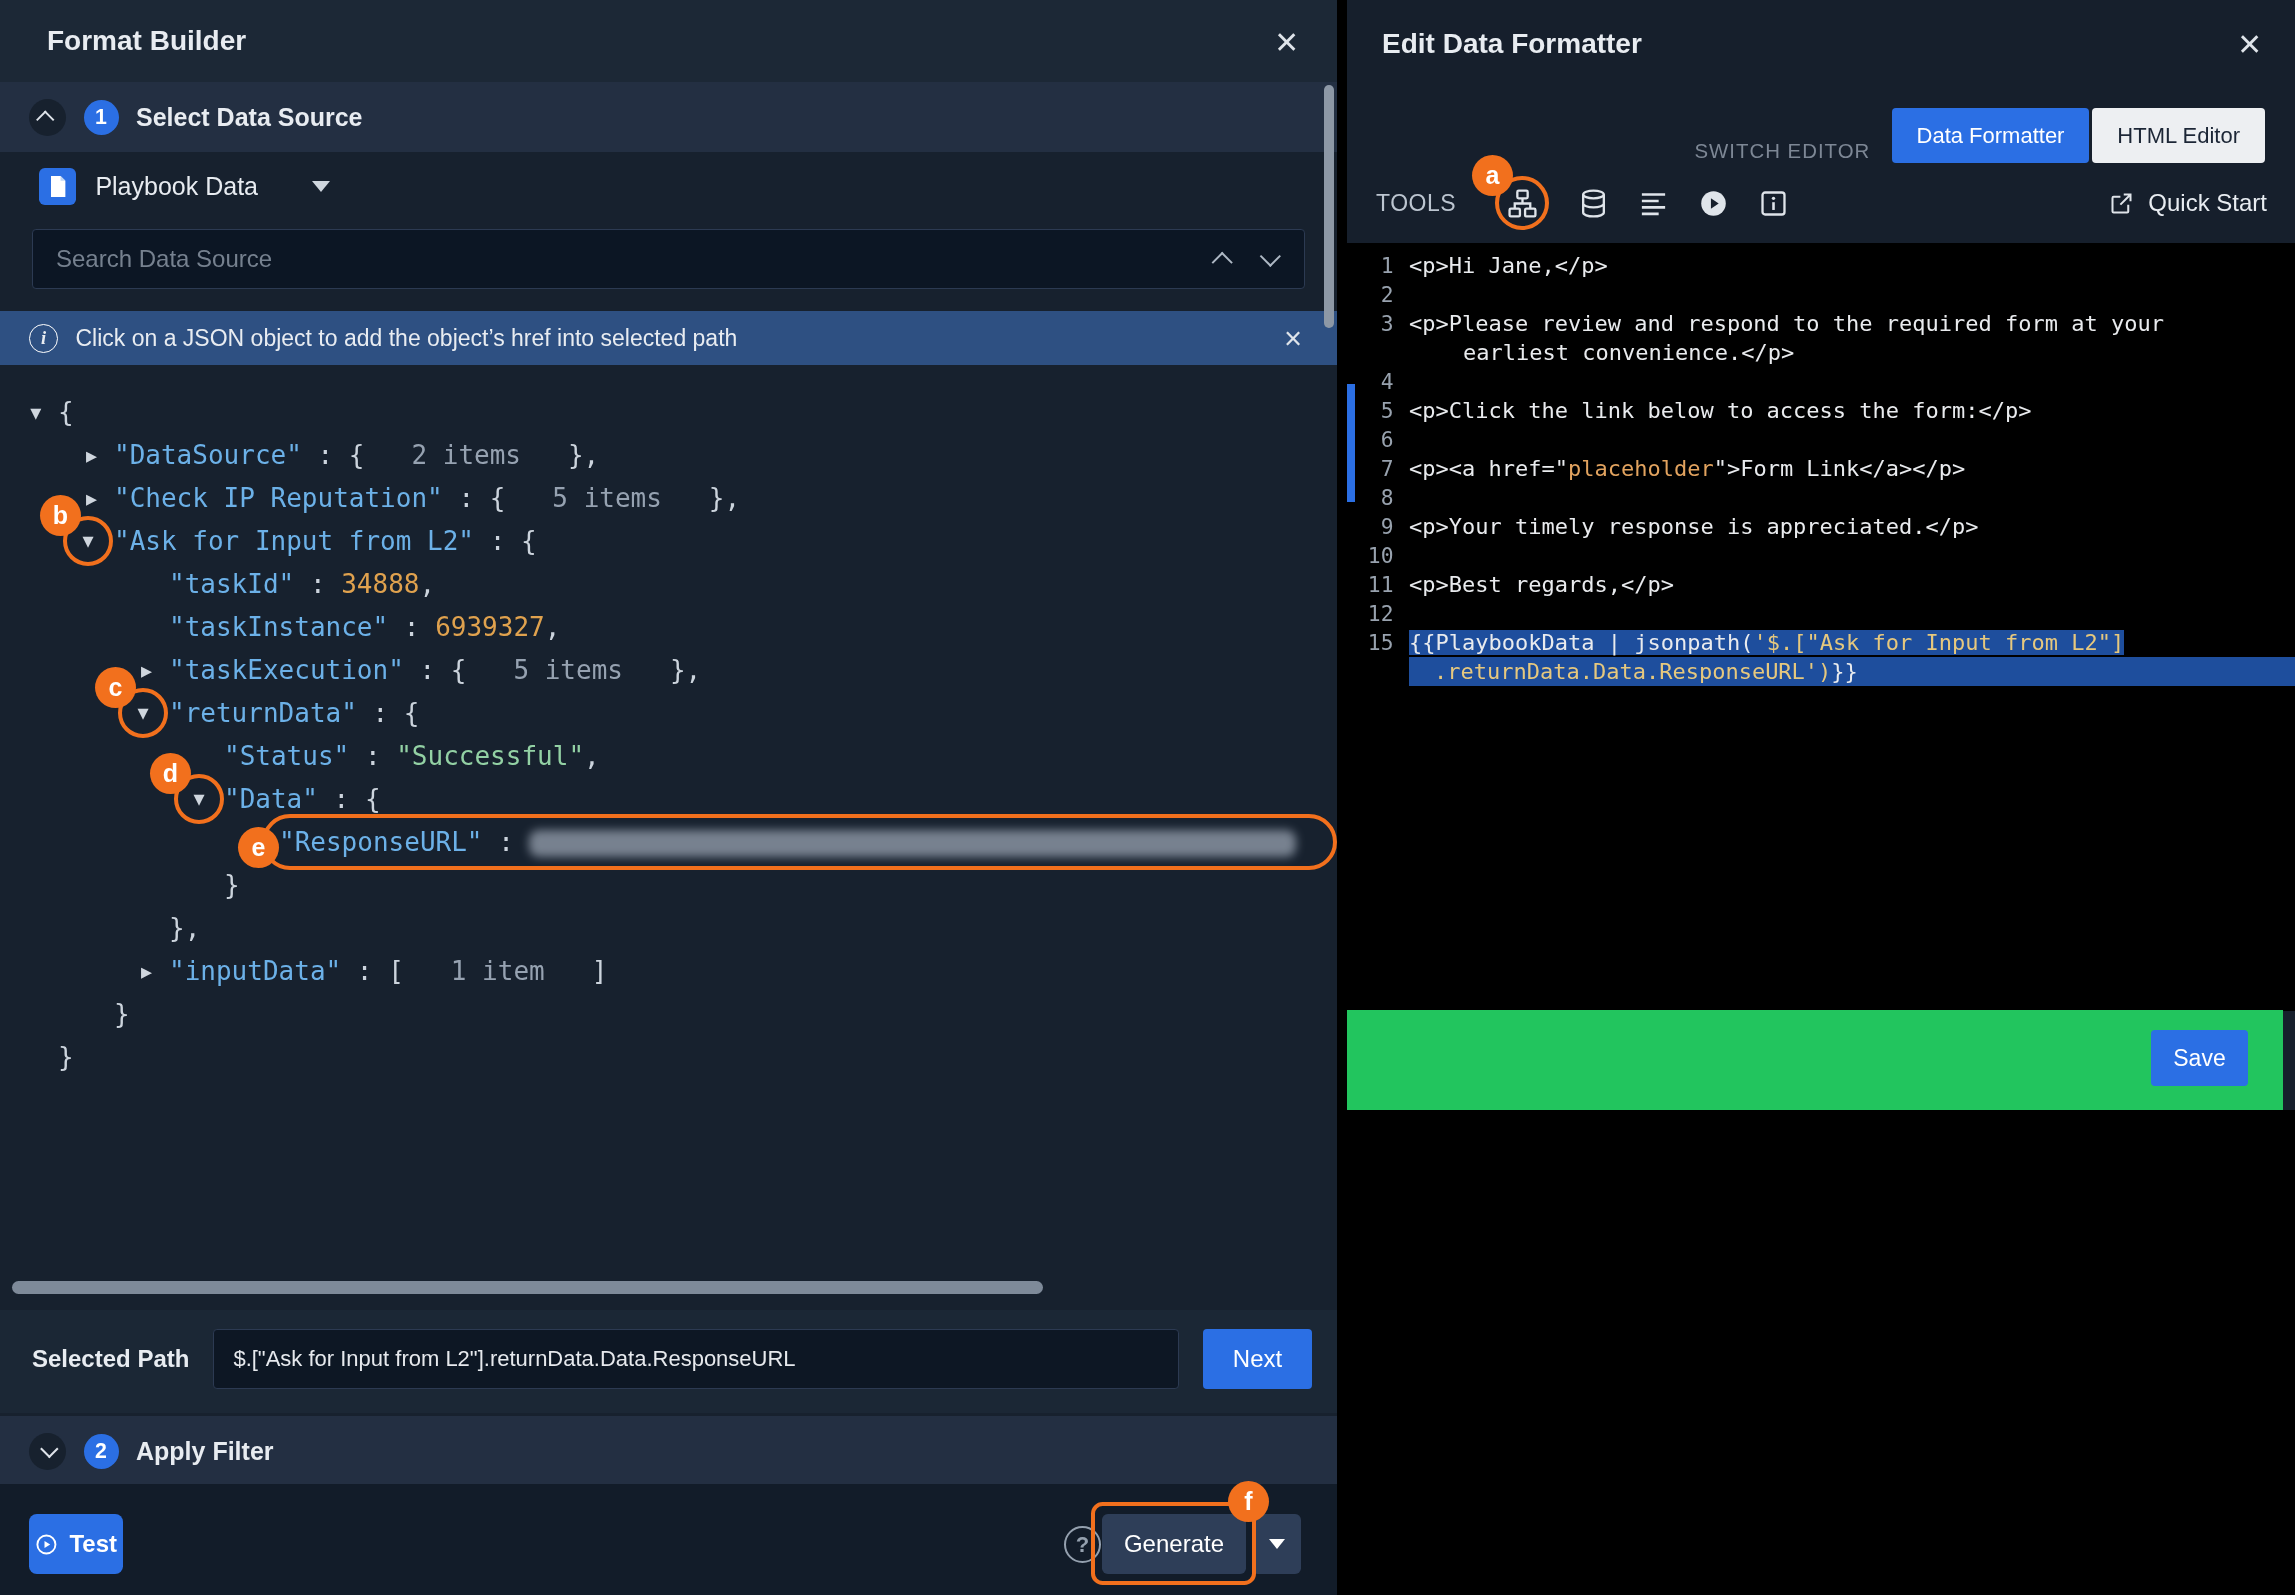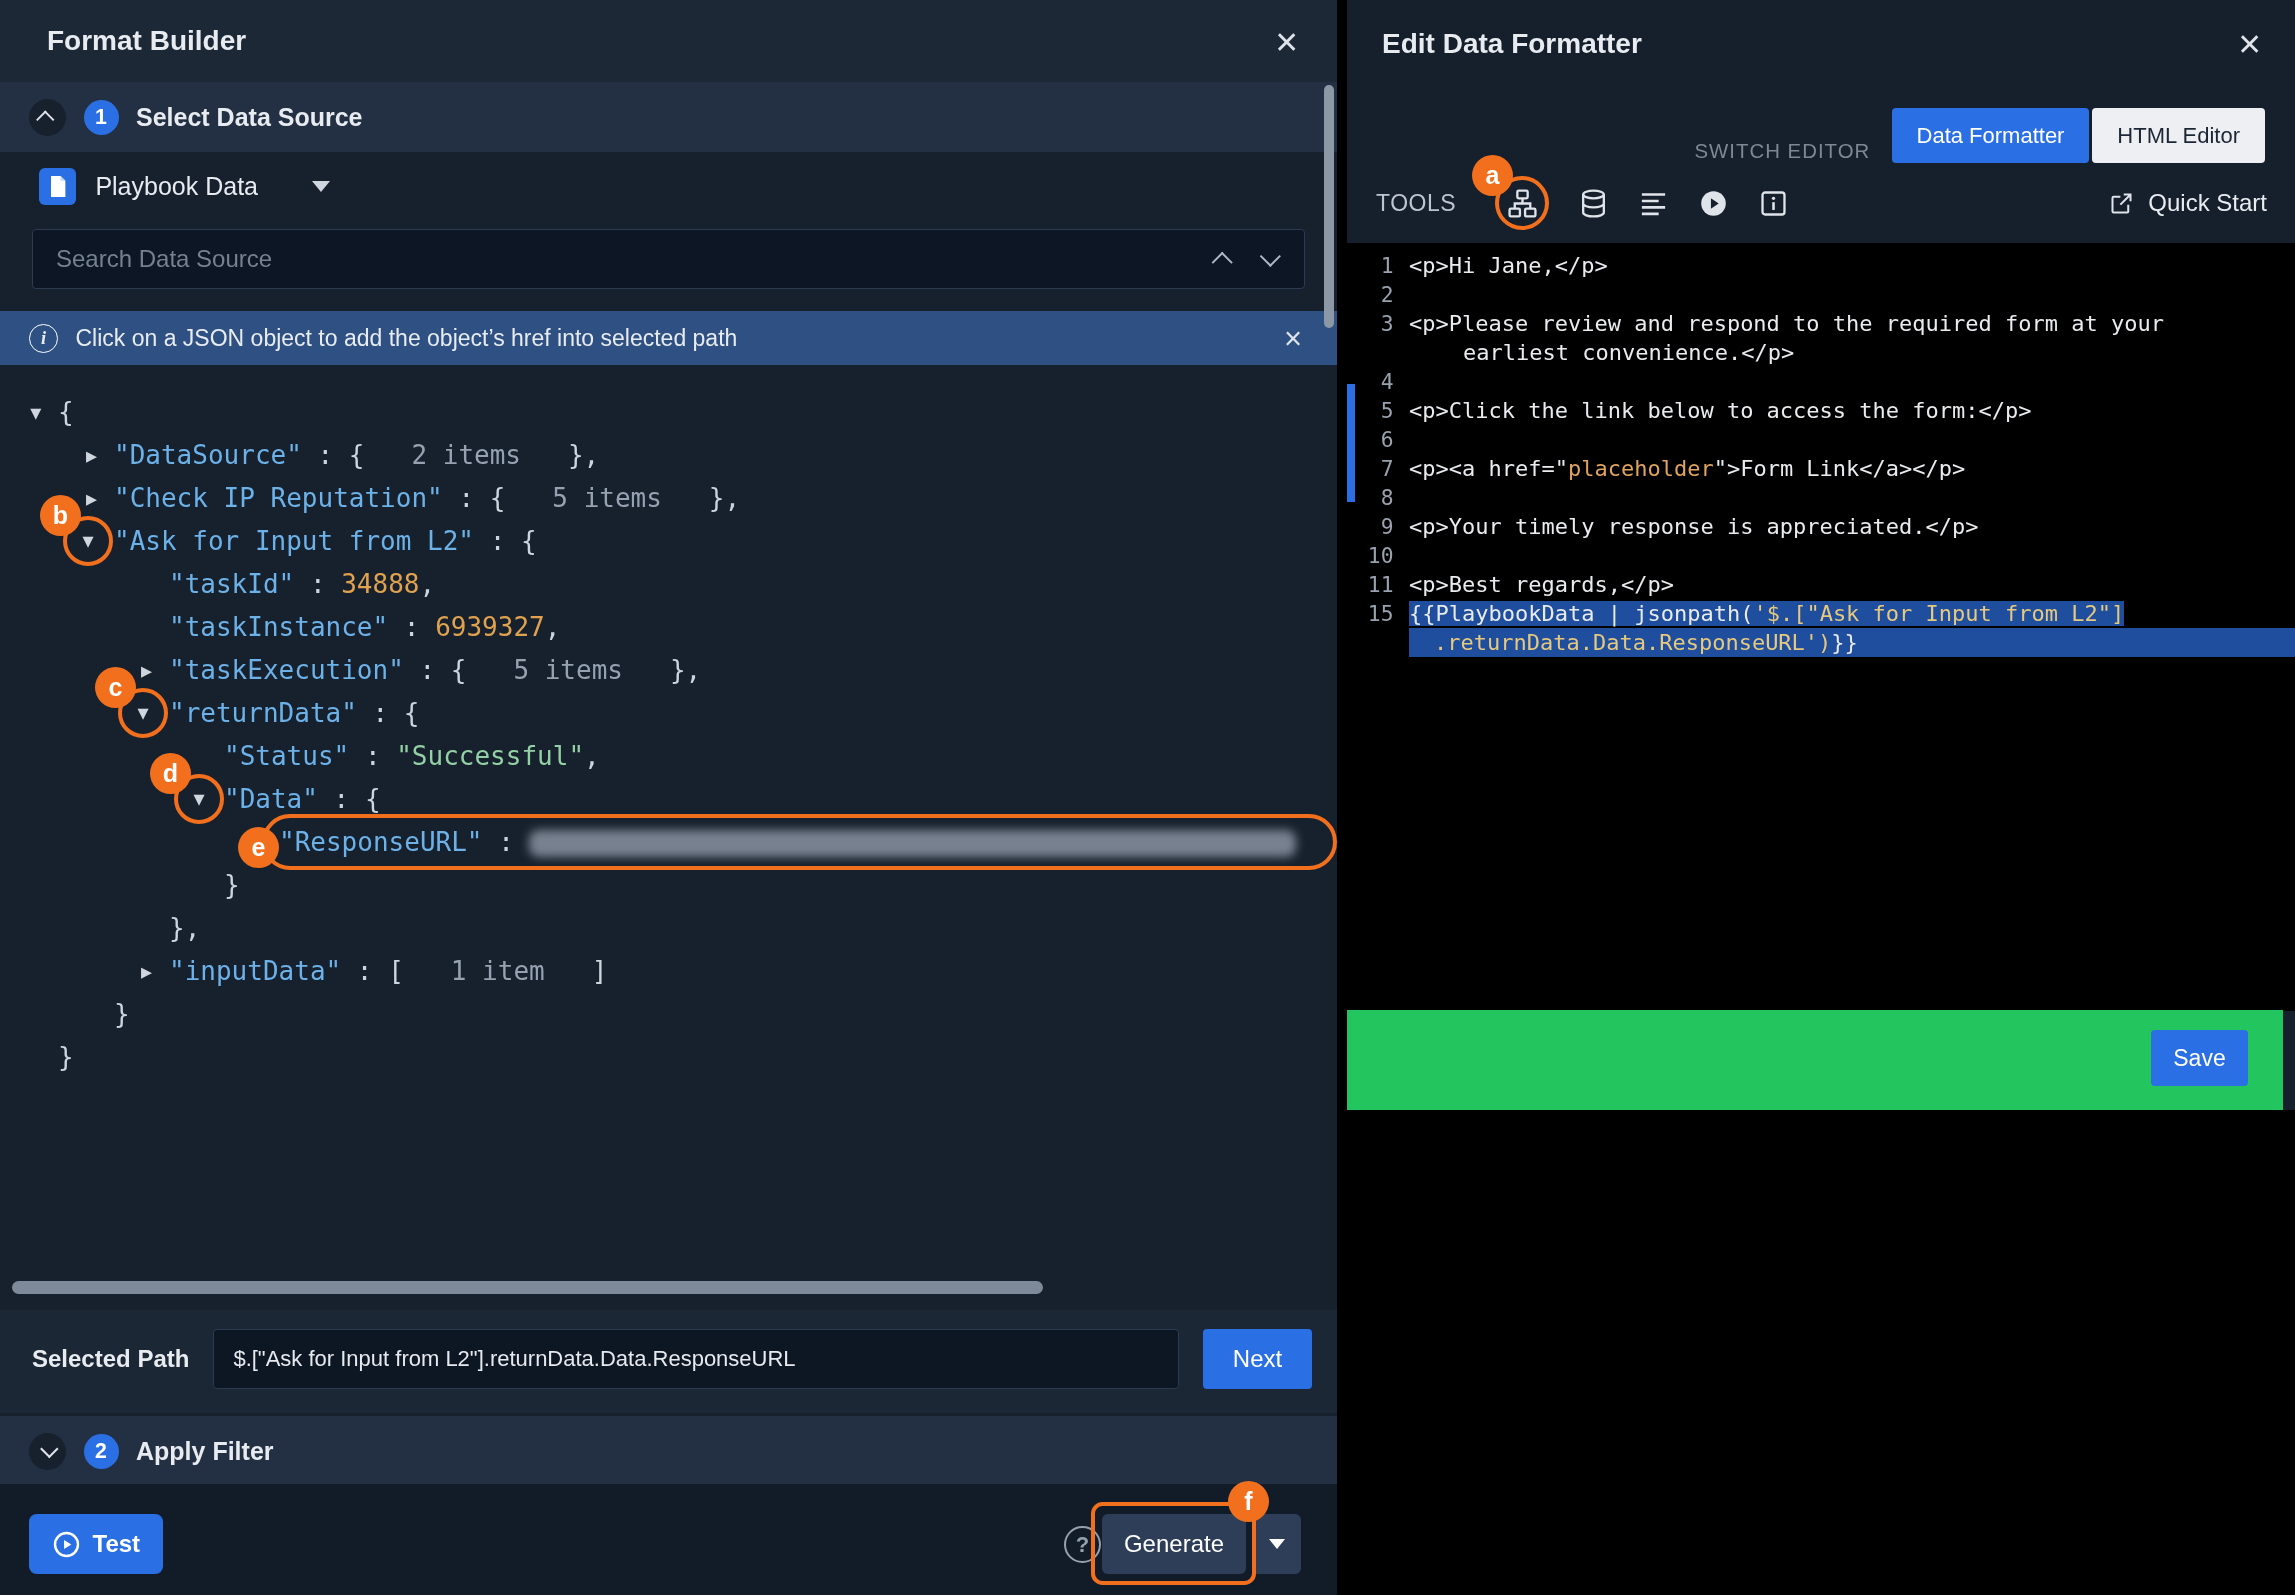--- a/index.html
+++ b/index.html
@@ -80,21 +80,21 @@
 
   .sp-strip { position:absolute; top:1310px; left:0; right:0; height:103px; background:#1B2735; }
   .sp-label { position:absolute; left:32px; top:1345px; font-size:24px; font-weight:bold; }
   .sp-input { position:absolute; left:213px; top:1329px; width:966px; height:60px;
               background:#0D1724; border:1px solid #2C3A52; border-radius:3.9px;
               color:#E6E9ED; font-size:22px; padding:0 19.4px; outline:none; }
   .next-btn { position:absolute; left:1203px; top:1329px; width:109px; height:60px; background:#2B6FE4;
               border:none; border-radius:3.9px; color:#fff; font-size:24px; cursor:pointer; }
 
   .fb-footer { position:absolute; top:1484px; left:0; right:0; height:112px; background:#121C29; }
-  .test-btn { position:absolute; left:29px; top:30px; width:134px; height:60px; background:#2B6FE4;
+  .test-btn { position:absolute; left:29px; top:30px; width:94px; height:60px; background:#2B6FE4;
               border:none; border-radius:7.8px; color:#fff; font-size:24px; font-weight:bold;
               display:flex; align-items:center; justify-content:center; gap:11.6px; cursor:pointer; }
   .help-circle { position:absolute; left:1064px; top:42px; width:37px; height:37px; border-radius:50%;
                  border:2.9px solid #94A0AE; color:#94A0AE; font-size:22px; font-weight:bold;
                  display:flex; align-items:center; justify-content:center; cursor:pointer; }
   .generate-btn { position:absolute; left:1102px; top:30px; width:144px; height:60px; background:#2E3E58;
                   border:none; border-radius:5.8px; color:#fff; font-size:24px; cursor:pointer; }
   .generate-caret { position:absolute; left:1252px; top:30px; width:49px; height:60px; background:#2E3E58;
                     border:none; border-radius:5.8px; display:flex; align-items:center; justify-content:center; cursor:pointer; }
   .generate-caret .tri { width:0; height:0; border-left:8.7px solid transparent; border-right:8.7px solid transparent;
@@ -347,20 +347,24 @@
       </div>
       <div class="code-line">
         <span class="gutter">10</span>
         <span class="code-content"></span>
       </div>
       <div class="code-line">
         <span class="gutter">11</span>
         <span class="code-content"><span class="cd-d">&lt;p&gt;Best regards,&lt;/p&gt;</span></span>
       </div>
       <div class="code-line">
+        <span class="gutter">12</span>
+        <span class="code-content"></span>
+      </div>
+      <div class="code-line">
         <span class="gutter">15</span>
         <span class="code-content"><span class="sel-inline"><span class="cd-d">{{</span><span class="cd-d">PlaybookData </span><span class="cd-d">| </span><span class="cd-fn">jsonpath(</span><span class="cd-str">'$.["Ask for Input from L2"]</span></span></span>
       </div>
       <div class="code-line sel-full">
         <span class="gutter"></span>
         <span class="code-content" style="padding-left: 25px;"><span class="cd-str">.returnData.Data.ResponseURL')</span><span class="cd-d">}}</span></span>
       </div>
     </div>
   <div class="gutter-bar"></div>
 

